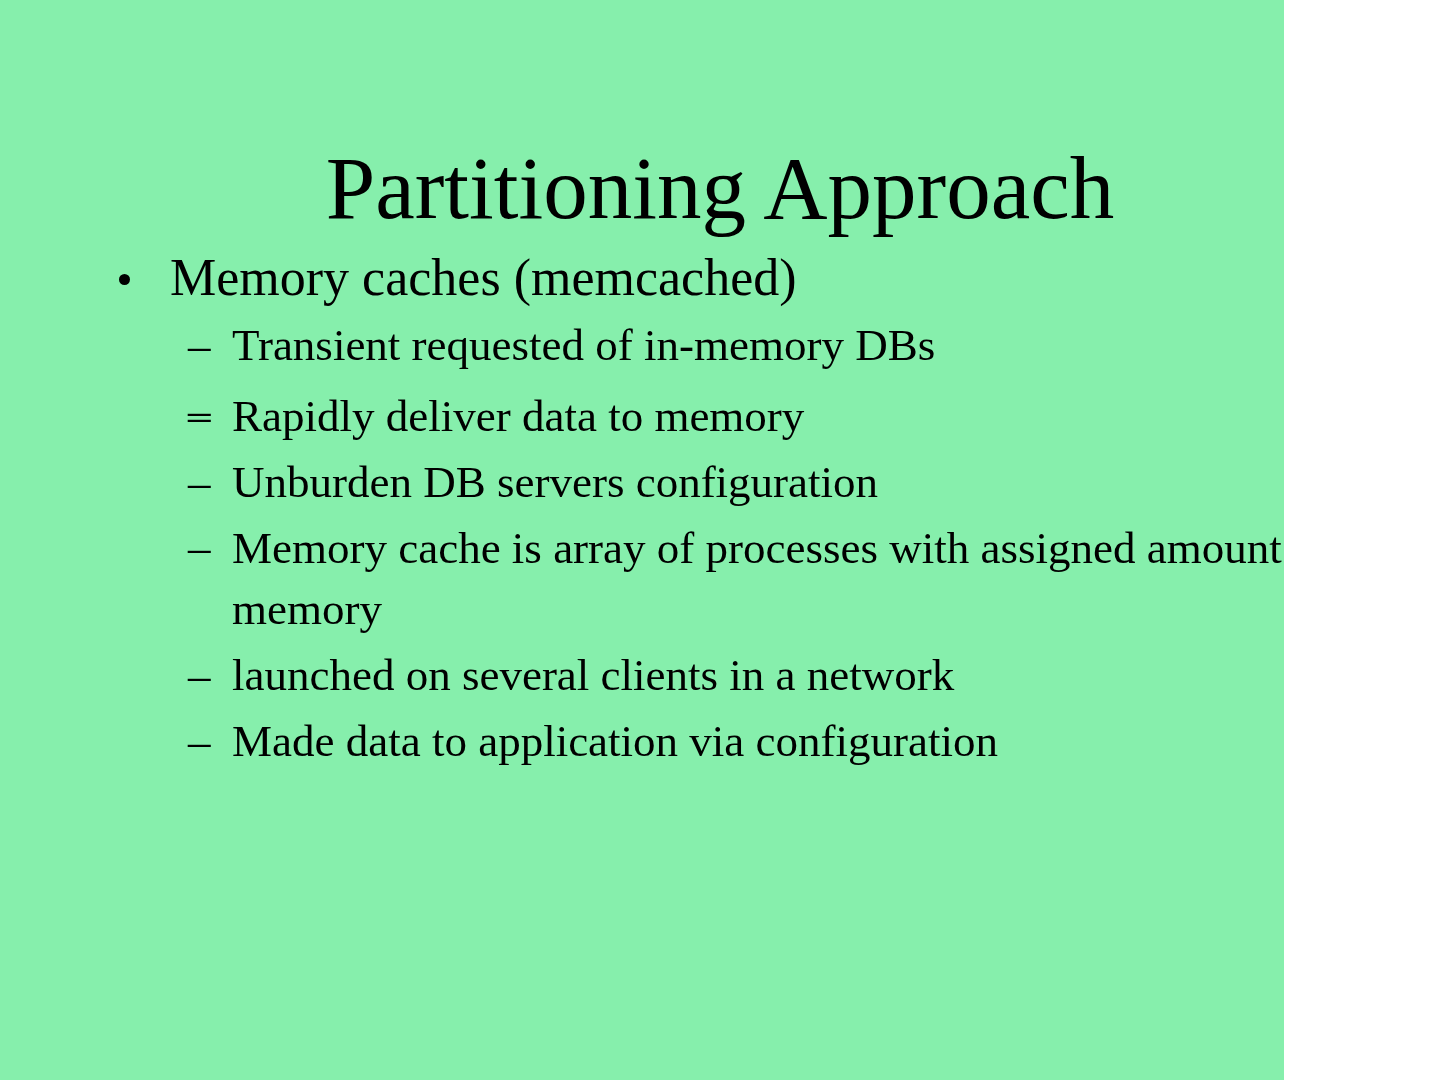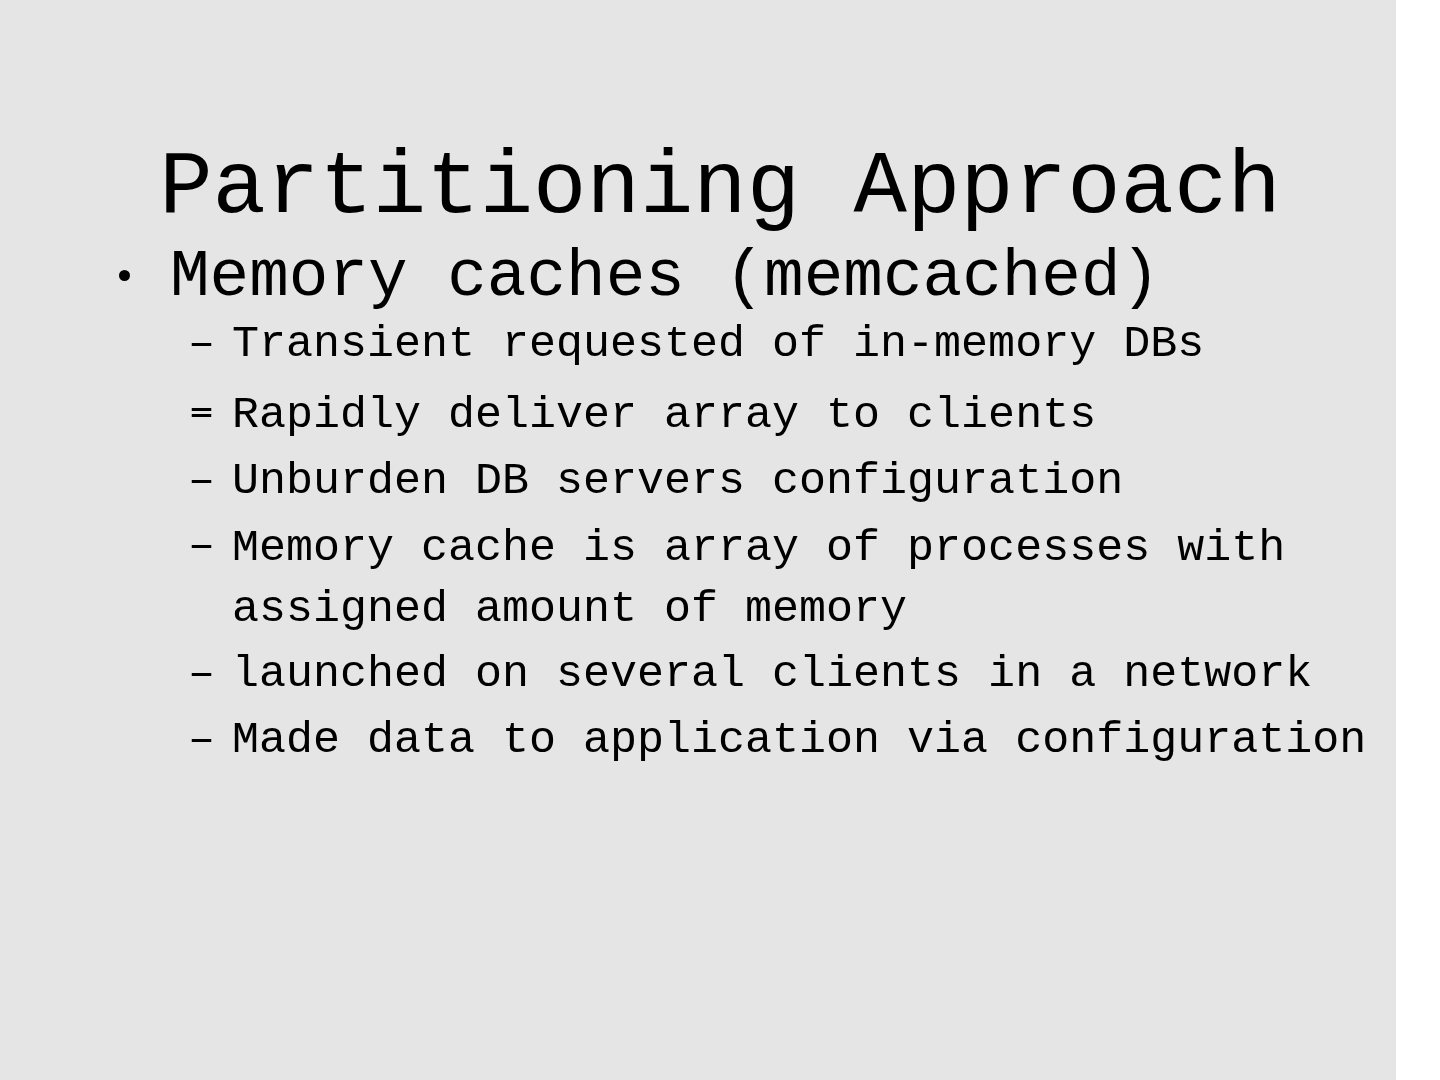--- a/index.html
+++ b/index.html
@@ -4,25 +4,25 @@
 <title>Partitioning Approach</title>
 <style>
   html, body {
     margin: 0;
     padding: 0;
     background: #ffffff;
   }
 
   .slide {
     position: relative;
-    width: 1396px;
+    width: 1284px;
     height: 1080px;
-    background: #e5e5e5;
+    background: #86efac;
     color: #000000;
-    font-family: Liberation Mono, monospace;
+    font-family: Liberation Serif, serif;
     overflow: hidden;
     box-sizing: border-box;
   }
 
   
   .slide-title {
     position: absolute;
     top: 84px;
     left: 0;
     width: 1440px;
@@ -40,21 +40,21 @@
     top: 245px;
     left: 110px;
     width: 1260px;
   }
 
   
   .lvl1 {
     position: relative;
     display: block;
     padding-left: 60px;
-    font-size: 66px;
+    font-size: 52px;
     line-height: 66px;
     margin: 0 0 1px 0;
   }
   .lvl1 .marker {
     position: absolute;
     left: 9px;
     top: 0;
     width: 40px;
     line-height: 66px;
     font-size: 49px;
@@ -118,21 +118,21 @@
       <span class="marker">–</span>
       <span class="text">Transient requested of in-memory DBs</span>
     </div>
 
     <div class="lvl2 wraps">
       <span class="marker">–</span>
     </div>
 
     <div class="lvl2">
       <span class="marker">–</span>
-      <span class="text">Rapidly deliver array to clients</span>
+      <span class="text">Rapidly deliver data to memory</span>
     </div>
 
     <div class="lvl2">
       <span class="marker">–</span>
       <span class="text">Unburden DB servers configuration</span>
     </div>
 
     <div class="lvl2 wraps">
       <span class="marker">–</span>
       <span class="text">Memory cache is array of processes with assigned amount of memory</span>

